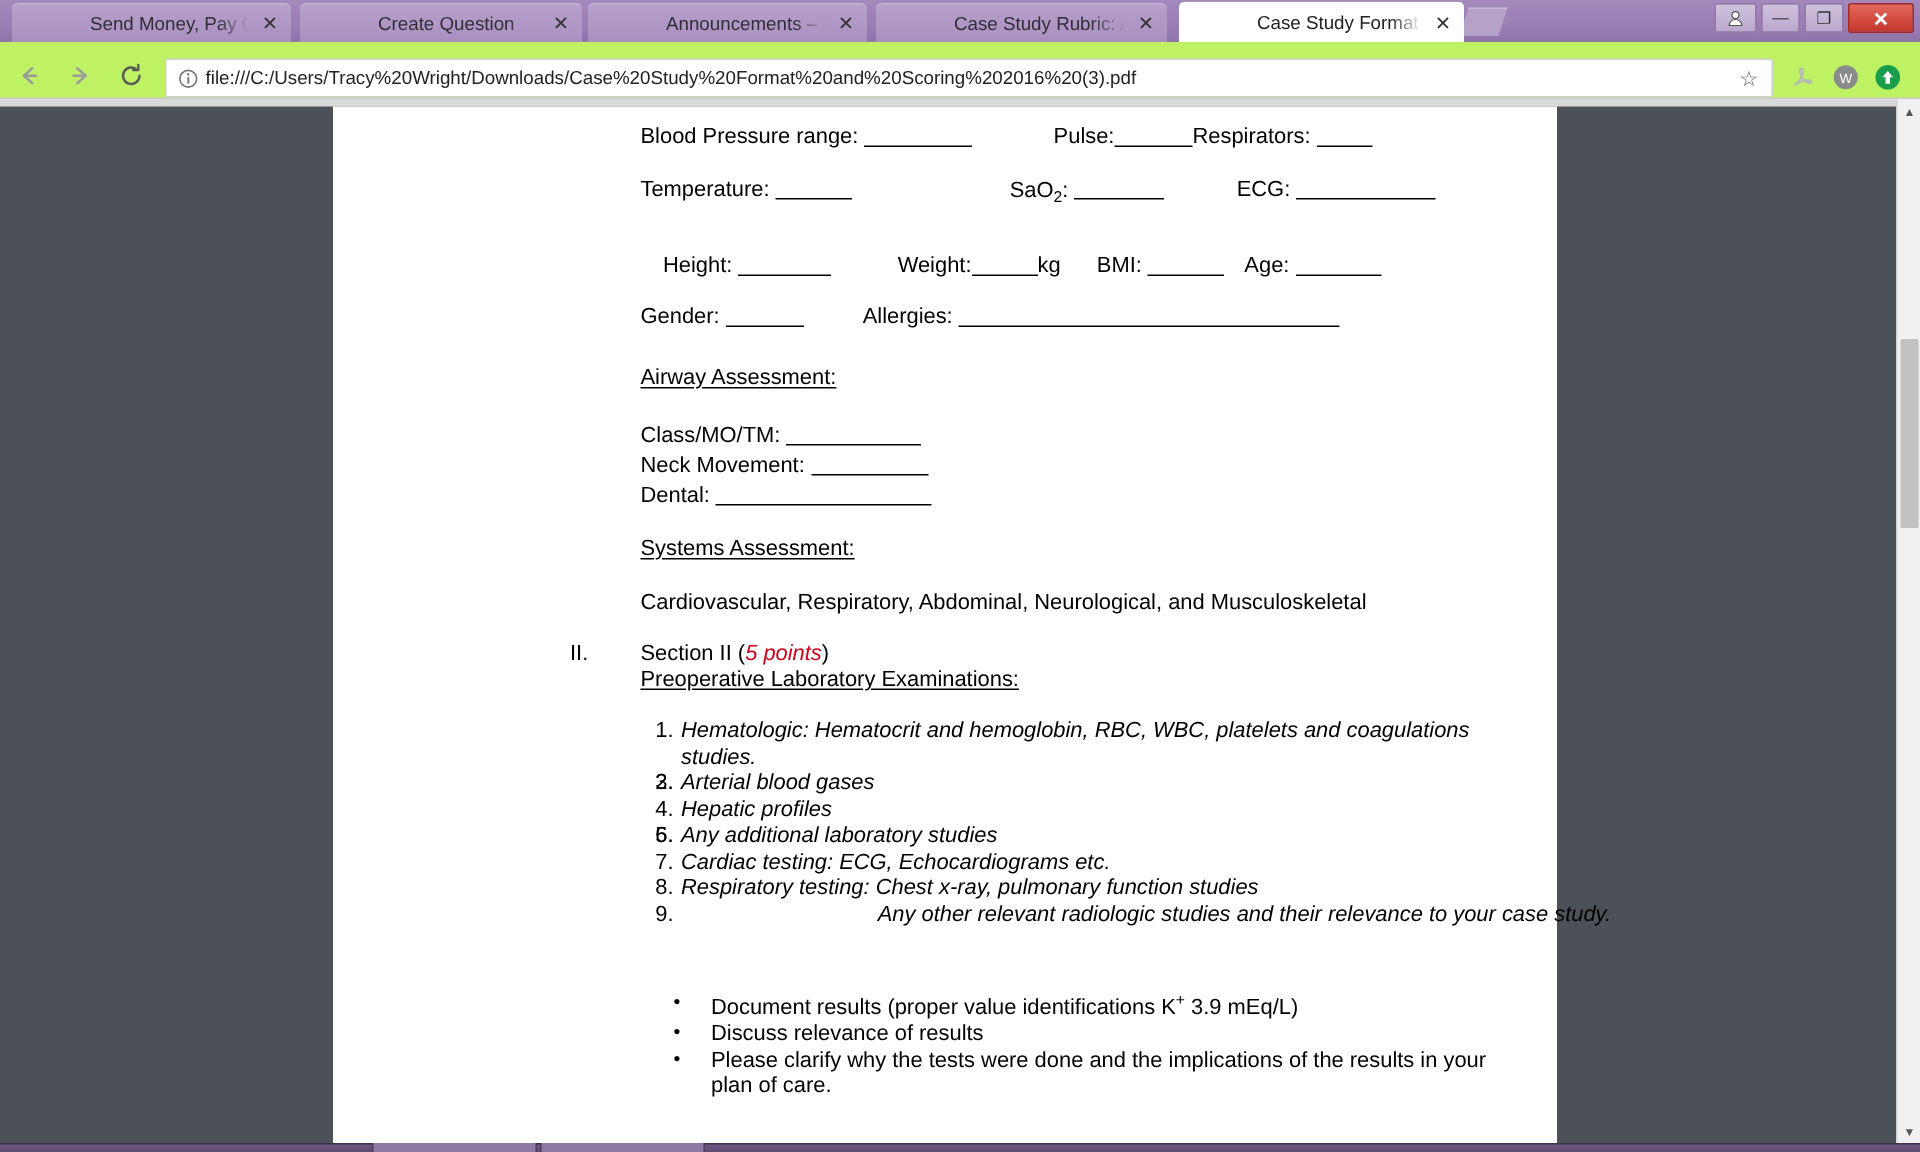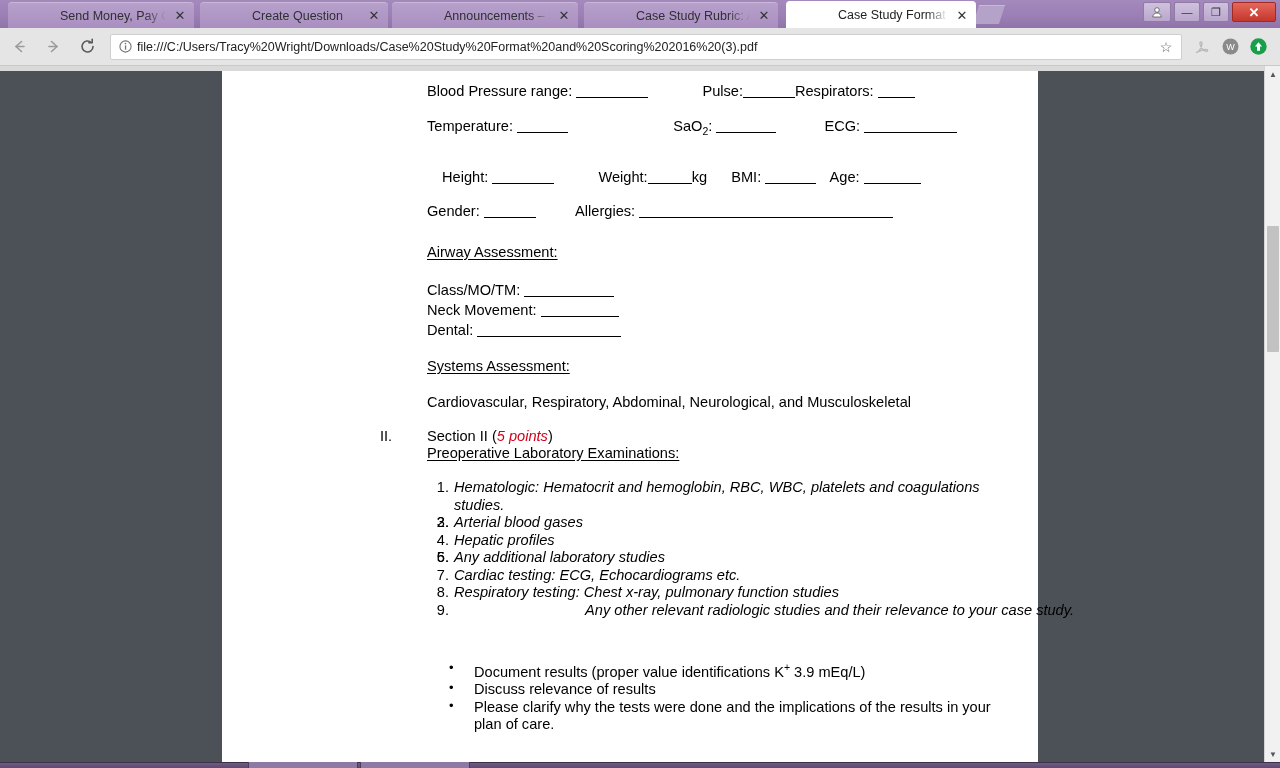--- a/index.html
+++ b/index.html
@@ -73,23 +73,23 @@
   .winbtn.close {
     width: 44px;
     background: linear-gradient(to bottom, #e5675b, #c4372c);
     border: 1px solid #a02a20; color: #fff; font-weight: bold; font-size: 13px;
   }
   .winbtn.person { width: 28px; }
 
   
   .toolbar {
     position: absolute; top: 28px; left: 0; width: 1280px; height: 38px;
-    background: #e5e5e5;
+    background: #bef264;
     border-bottom: 1px solid #c9c9c9;
-    display: flex; align-items: center;
+    display: flex; align-items: flex-end;
   }
   .navbtn {
     width: 30px; height: 30px; margin-left: 4px;
     display: flex; align-items: center; justify-content: center;
     color: #9a9a9a;
   }
   .navbtn.reload { color: #5a5a5a; }
   .omnibox {
     flex: 1 1 auto; height: 26px; margin: 0 6px 0 8px;
     background: #fff; border: 1px solid #cfcfcf; border-radius: 2px;

